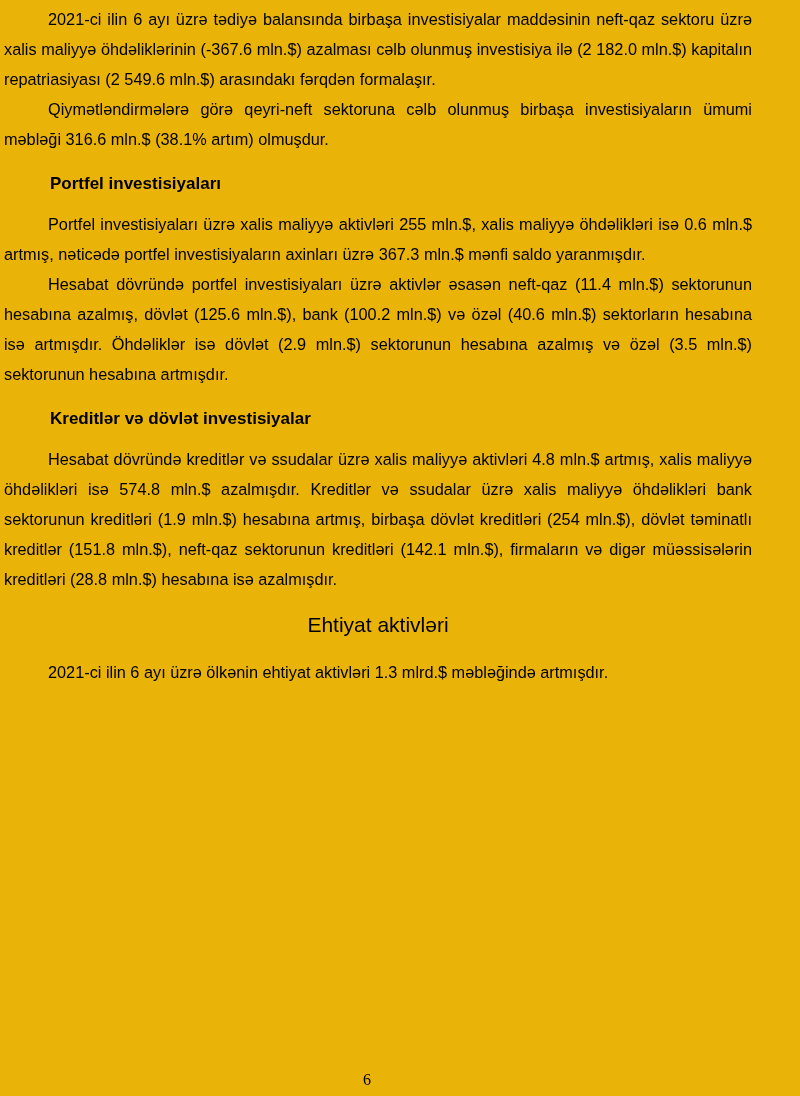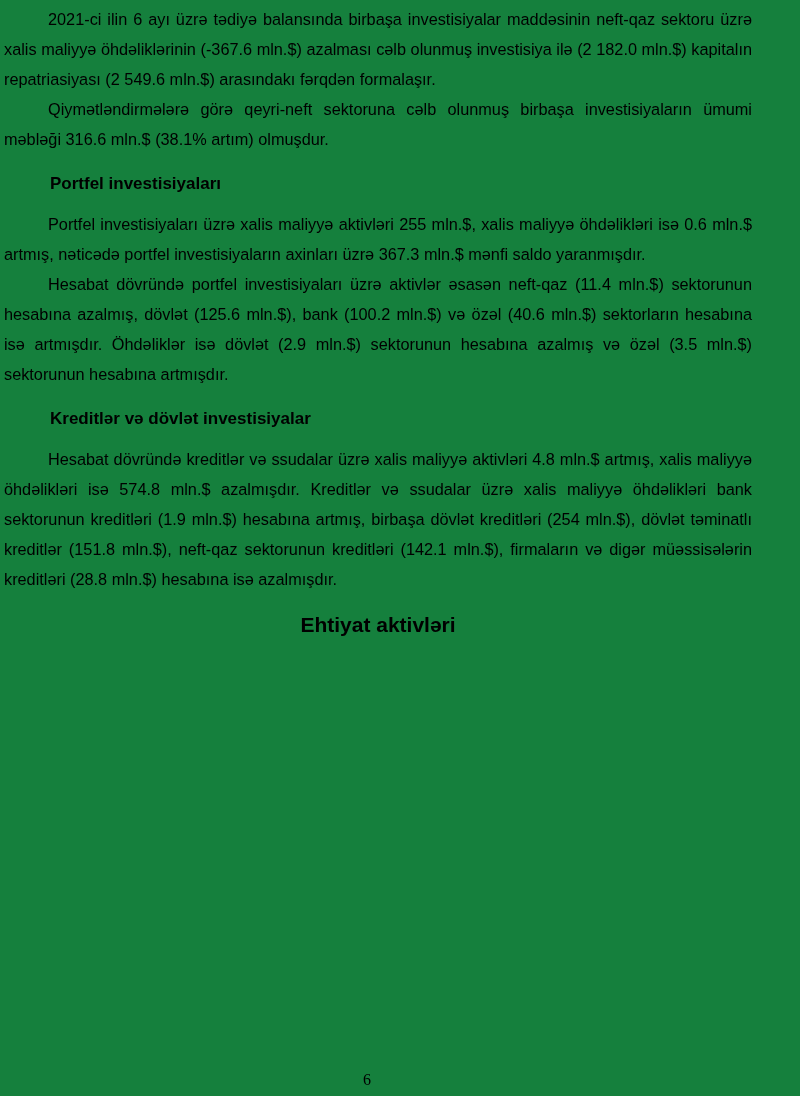--- a/index.html
+++ b/index.html
@@ -1,21 +1,21 @@
 <!DOCTYPE html>
 <html lang="az"><head>
 <meta charset="utf-8">
 <style>
   * { margin: 0; padding: 0; box-sizing: border-box; }
   html, body { background: #ffffff; }
   .page {
     position: relative;
     width: 800px;
     height: 1096px;
-    background: #15803d;
+    background: #eab308;
     color: #000000;
     font-family: "Liberation Sans", "DejaVu Sans", sans-serif;
     overflow: hidden;
   }
   .textblock {
     position: absolute;
     left: 4px;
     top: 4px;
     width: 748px;
   }
@@ -29,21 +29,21 @@
   .sub-heading {
     font-size: 17px;
     font-weight: bold;
     line-height: 30px;
     margin-top: 15px;
     margin-bottom: 10px;
     padding-left: 46px;
   }
   .center-heading {
     font-size: 21px;
-    font-weight: bold;
+    font-weight: normal;
     line-height: 30px;
     text-align: center;
     margin-top: 16px;
     margin-bottom: 17px;
   }
   .page-footer {
     position: absolute;
     top: 1070px;
     left: 340px;
     width: 54px;
@@ -70,17 +70,18 @@
 
     <p class="body-para">Hesabat dövründə portfel investisiyaları üzrə aktivlər əsasən neft-qaz (11.4 mln.$) sektorunun hesabına azalmış, dövlət (125.6 mln.$), bank (100.2 mln.$) və özəl (40.6 mln.$) sektorların hesabına isə artmışdır. Öhdəliklər isə dövlət (2.9 mln.$) sektorunun hesabına azalmış və özəl (3.5 mln.$) sektorunun hesabına artmışdır.</p>
 
     <h3 class="sub-heading">Kreditlər və dövlət investisiyalar</h3>
 
     <p class="body-para">Hesabat dövründə kreditlər və ssudalar üzrə xalis maliyyə aktivləri 4.8 mln.$ artmış, xalis maliyyə öhdəlikləri isə 574.8 mln.$ azalmışdır. Kreditlər və ssudalar üzrə xalis maliyyə öhdəlikləri bank sektorunun kreditləri (1.9 mln.$) hesabına artmış, birbaşa dövlət kreditləri (254 mln.$), dövlət təminatlı kreditlər (151.8 mln.$), neft-qaz sektorunun kreditləri (142.1 mln.$), firmaların və digər müəssisələrin kreditləri (28.8 mln.$) hesabına isə azalmışdır.</p>
 
 
     <h2 class="center-heading">Ehtiyat aktivləri</h2>
 
+    <p class="body-para">2021-ci ilin 6 ayı üzrə ölkənin ehtiyat aktivləri 1.3 mlrd.$ məbləğində artmışdır.</p>
 
   </div>
 
   <div class="page-footer">6</div>
 </div>
 
 </body></html>

